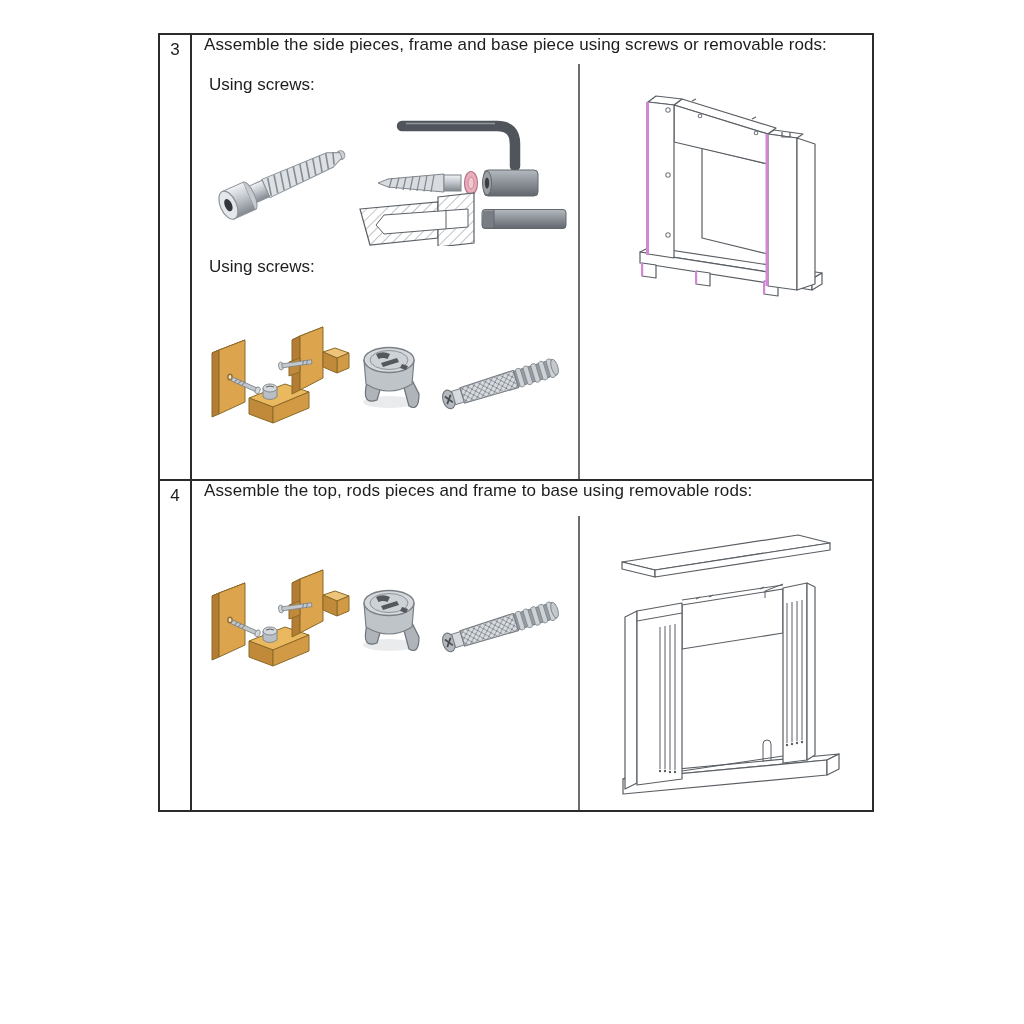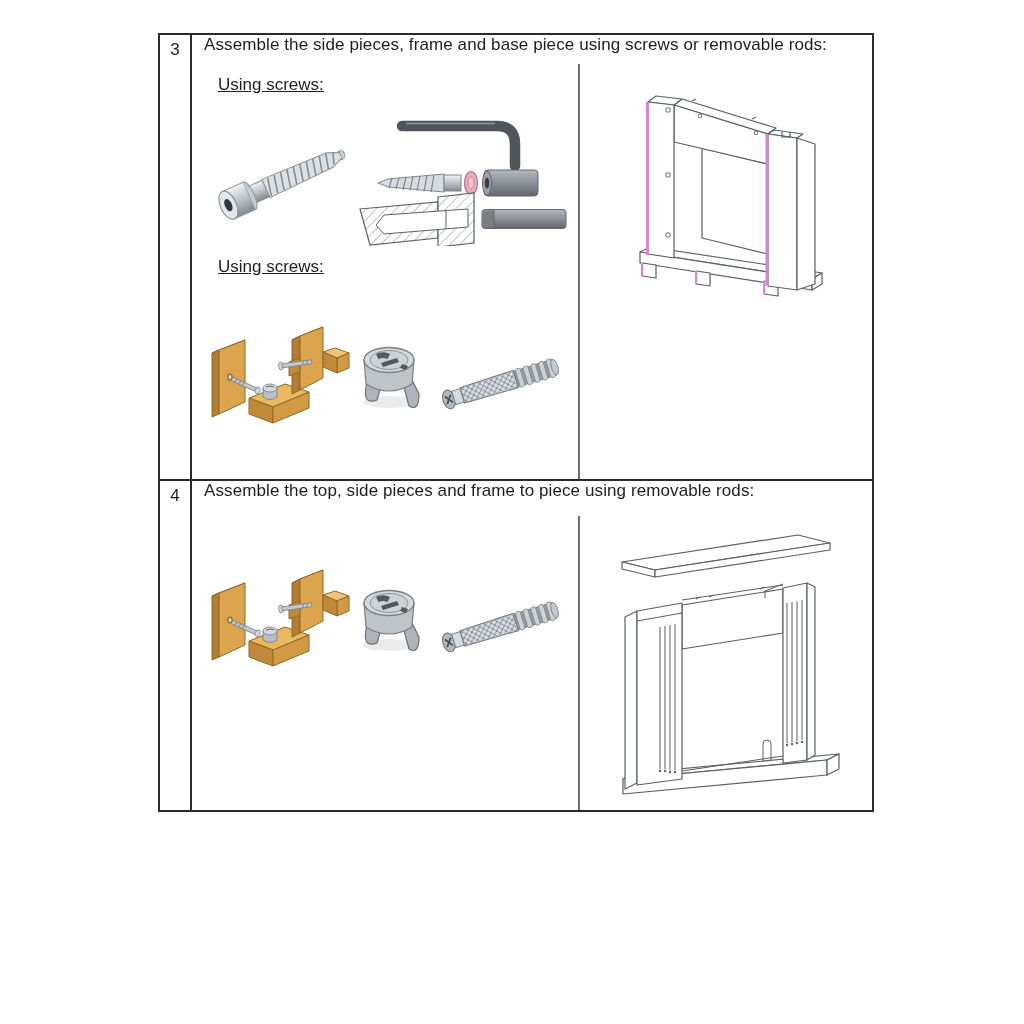--- a/index.html
+++ b/index.html
@@ -19,21 +19,21 @@
     text-align:center; padding-top:5px; font-size:17px; font-weight:400;
   }
   .contentcell { position:relative; flex:1; overflow:hidden; }
   .steptitle {
     position:absolute; left:12px; top:0; font-size:17px; white-space:nowrap;
     letter-spacing:0.1px;
   }
   .vdiv { position:absolute; width:2px; background:#6d6d6d; }
   .row-3 .vdiv { left:386px; top:29px; bottom:0; }
   .row-4 .vdiv { left:386px; top:35px; bottom:0; }
-  .mlabel { position:absolute; left:26px; font-size:17px; white-space:nowrap;text-decoration:underline; }
+  .mlabel { position:absolute; left:17px; font-size:17px; white-space:nowrap; }
   .mlabel-1 { top:40px; }
   .mlabel-2 { top:222px; }
   .fig { position:absolute; }
   .fig-screw   { left:10px;  top:77px;  }
   .fig-tools   { left:158px; top:71px;  }
   .fig-cam3    { left:5px;   top:287px; }
   .fig-frame   { left:446px; top:55px;  }
   .fig-cam4    { left:5px;   top:84px;  }
   .fig-mantel  { left:420px; top:52px;  }
   svg { display:block; }
@@ -246,21 +246,21 @@
             <path d="M54,11 l4,-2 M114,29 l4,-2"></path>
             <path d="M144,42 v5 h8 v-5"></path>
           </g>
         </svg>
       </div>
     </div>
 
     <div class="row row-4">
       <div class="numcell">4</div>
       <div class="contentcell">
-        <div class="steptitle">Assemble the top, side pieces and frame to piece using removable rods:</div>
+        <div class="steptitle">Assemble the top, rods pieces and frame to base using removable rods:</div>
         <div class="vdiv"></div>
 
         <svg class="fig fig-cam4" width="385" height="118" viewBox="0 0 385 118">
           <use href="#camHardware"></use>
         </svg>
 
         <svg class="fig fig-mantel" width="256" height="278" viewBox="0 0 256 278" stroke-linejoin="round">
           <g fill="#ffffff" stroke="#5a5f64" stroke-width="1.2">
 
             <polygon points="10,29 186,2 218,10 43,37"></polygon>

